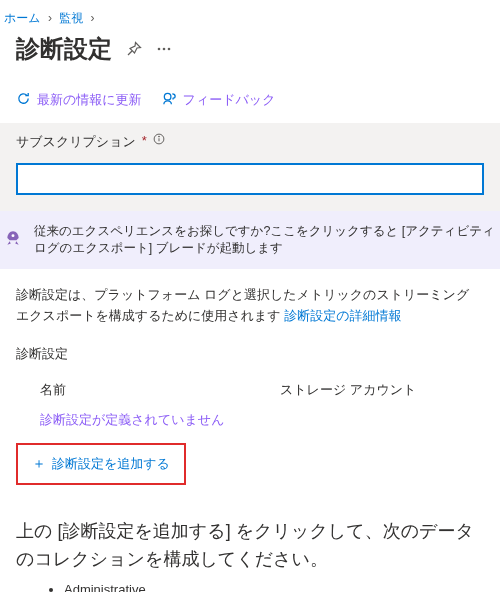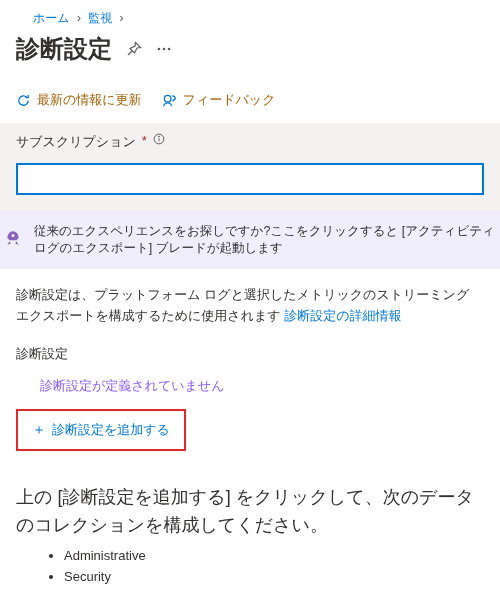--- a/index.html
+++ b/index.html
@@ -4,21 +4,21 @@
   <style>
     * { box-sizing: border-box; margin: 0; padding: 0; }
     body {
       font-family: "Segoe UI", "Yu Gothic UI", Meiryo, sans-serif;
       font-size: 13px;
       color: #323130;
       background: #fff;
       width: 500px;
     }
     .breadcrumb {
-      padding: 10px 33px 6px;
+      padding: 10px 4px 6px;
       font-size: 12px;
       color: #605e5c;
     }
     .breadcrumb a { color: #0078d4; text-decoration: none; }
     .breadcrumb .sep { color: #605e5c; margin: 0 4px; }
 
     .title-row {
       display: flex;
       align-items: center;
       padding: 0 16px 16px;
@@ -38,23 +38,23 @@
 
     .toolbar {
       display: flex;
       align-items: center;
       gap: 20px;
       padding: 10px 16px 14px;
       font-size: 13px;
     }
     .toolbar-item {
       display: inline-flex;
-      align-items: center;
+      align-items: flex-start;
       gap: 6px;
-      color: #a16207;
+      color: #8b5cf6;
       cursor: pointer;
     }
     .toolbar-item .ticon { color: #0078d4; display:inline-flex; }
 
     .sub-section {
       background: #f3f2f1;
       padding: 10px 16px 6px;
     }
     .sub-label {
       font-size: 13px;
@@ -222,20 +222,24 @@
   <span>従来のエクスペリエンスをお探しですか?ここをクリックすると [アクティビティ ログのエクスポート] ブレードが起動します</span>
 </div>
 
 <div class="content">
   <p class="desc">
     <span>診断設定は、プラットフォーム ログと選択したメトリックのストリーミング エクスポートを構成するために使用されます </span><a href="#">診断設定の詳細情報</a>
   </p>
 
   <div class="section-heading">診断設定</div>
 
+  <div class="table-header">
+    <div class="th-name">名前</div>
+    <div class="th-storage">ストレージ アカウント</div>
+  </div>
 
   <div class="no-data">診断設定が定義されていません</div>
 
   <div>
     <span class="add-link">
       <span class="plus">＋</span>
       <span>診断設定を追加する</span>
     </span>
   </div>
 

